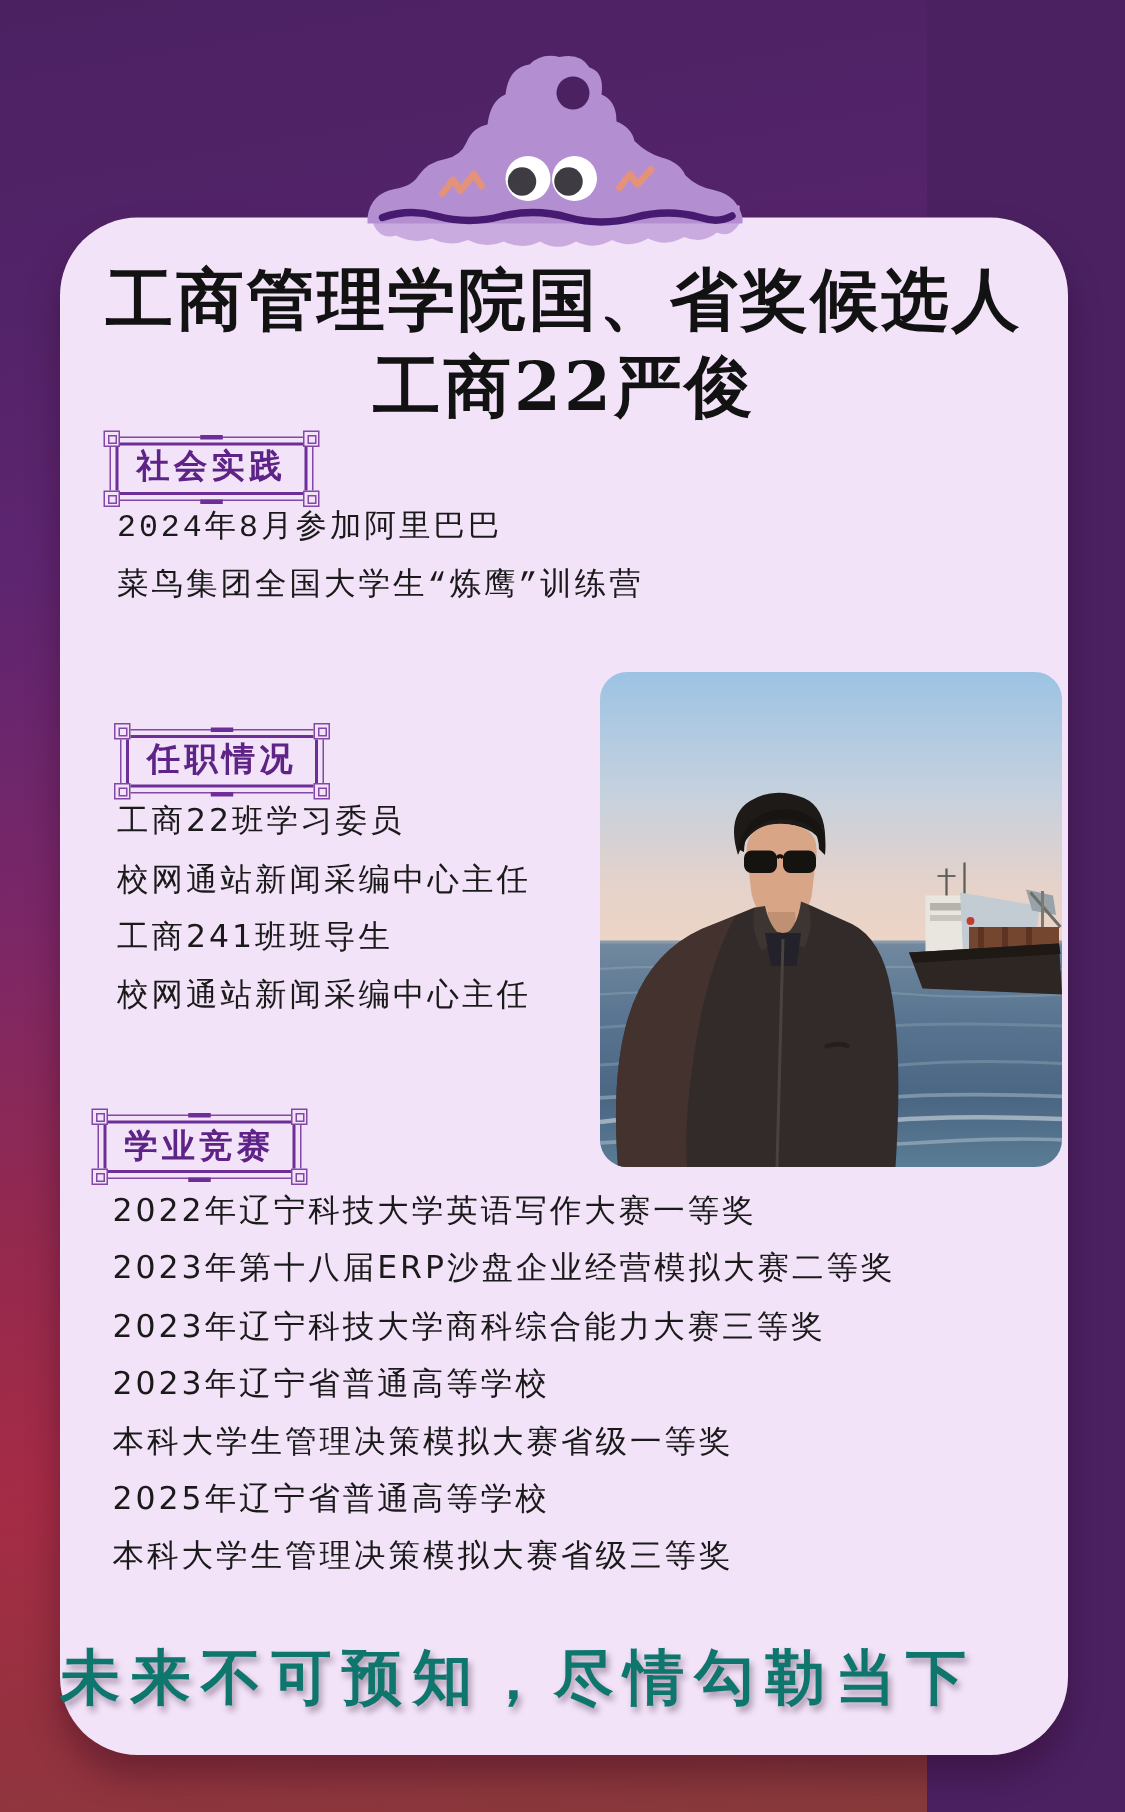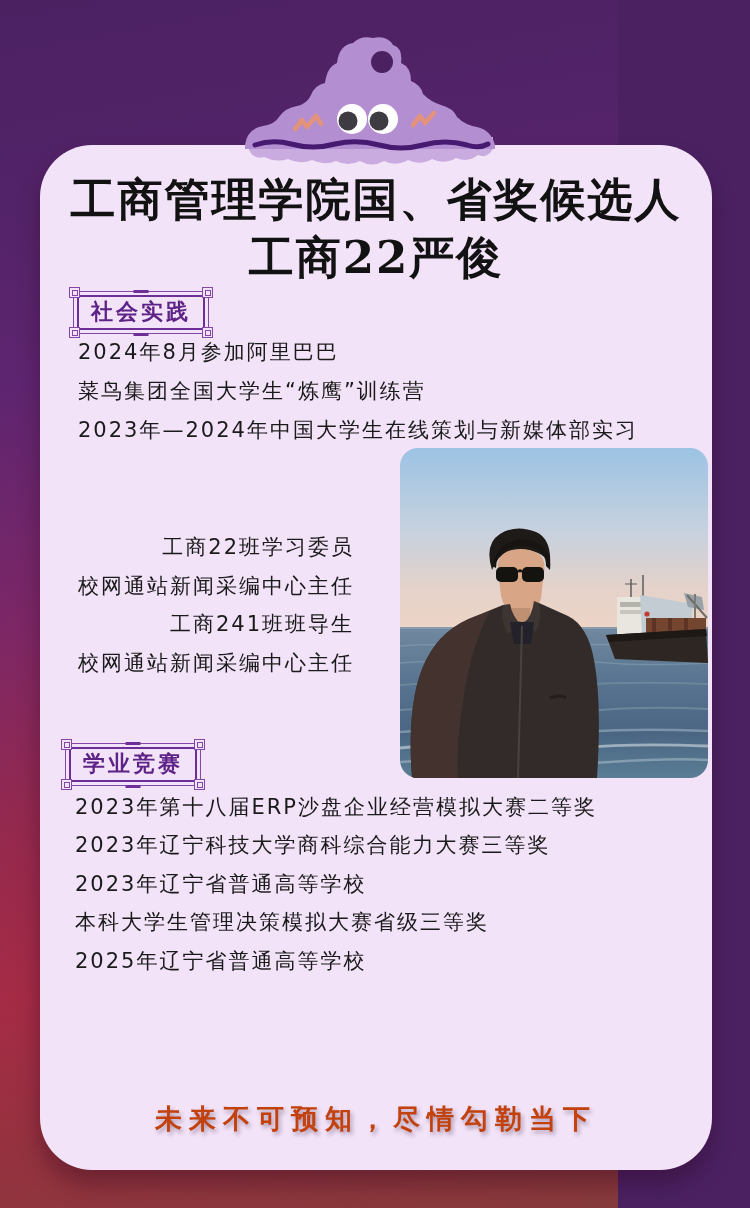--- a/index.html
+++ b/index.html
@@ -53,35 +53,35 @@
   .corner.br{right:-5px;bottom:-5px;}
   .tick{
     position:absolute;left:50%;transform:translateX(-50%);
     width:15px;height:3px;background:#6d2f97;
   }
   .tick.top{top:-2.5px;}
   .tick.bot{bottom:-2.5px;}
   
   .lines{position:absolute;margin:0;padding:0;list-style:none;color:#1a1a1a;}
   .lines li{font-size:21px;letter-spacing:2px;white-space:nowrap;}
-  .s1{left:38px;top:188px;}  .s1 li{line-height:39px;}
-  .s2{left:38px;top:383px;text-align:right;}  .s2 li{line-height:38.5px;}
+  .s1{left:38px;top:188px;}  .s1 li{line-height:39px;font-family:Liberation Mono, monospace;}
+  .s2{left:38px;top:383px;}  .s2 li{line-height:38.5px;}
   .s3{left:35px;top:643px;}  .s3 li{line-height:38.4px;}
   
   .photo{
     position:absolute;left:360px;top:303px;width:308px;height:330px;
     border-radius:18px;overflow:hidden;
   }
   .photo svg{display:block;width:100%;height:100%;}
   
   .motto{
     position:absolute;left:0;right:0;top:948px;
-    text-align:center;color:#c2410c;
+    color:#0f766e;
     font-family:"DejaVu Serif",serif;
-    font-size:27px;font-weight:600;letter-spacing:7px;line-height:52px;
+    font-size:40px;font-weight:600;letter-spacing:7px;line-height:52px;
     text-shadow:2px 3px 4px rgba(40,10,40,.35);
     white-space:nowrap;
   }
   
   .mascot{position:absolute;left:243px;top:33px;width:256px;height:140px;}
 </style>
 </head>
 <body>
 
 <div class="poster">
@@ -106,23 +106,39 @@
       <span class="corner br">
           <i></i>
         </span>
       <span class="tick top"></span>
       <span class="tick bot"></span>
       <span class="sec-inner">社会实践</span>
     </div>
     <ul class="lines s1">
       <li>2024年8月参加阿里巴巴</li>
       <li>菜鸟集团全国大学生“炼鹰”训练营</li>
-      <li>2023年—2024年中国大学生在线策划与新媒体部实习</li>
     </ul>
 
+    <div class="sec-frame" style="left:40px;top:341px;">
+      <span class="corner tl">
+          <i></i>
+        </span>
+      <span class="corner tr">
+          <i></i>
+        </span>
+      <span class="corner bl">
+          <i></i>
+        </span>
+      <span class="corner br">
+          <i></i>
+        </span>
+      <span class="tick top"></span>
+      <span class="tick bot"></span>
+      <span class="sec-inner">任职情况</span>
+    </div>
     <ul class="lines s2">
       <li>工商22班学习委员</li>
       <li>校网通站新闻采编中心主任</li>
       <li>工商241班班导生</li>
       <li>校网通站新闻采编中心主任</li>
     </ul>
 
     <div class="photo">
       <svg viewBox="0 0 308 330" preserveAspectRatio="none">
         <defs>
@@ -202,25 +218,27 @@
           <i></i>
         </span>
       <span class="corner br">
           <i></i>
         </span>
       <span class="tick top"></span>
       <span class="tick bot"></span>
       <span class="sec-inner">学业竞赛</span>
     </div>
     <ul class="lines s3">
+      <li>2022年辽宁科技大学英语写作大赛一等奖</li>
       <li>2023年第十八届ERP沙盘企业经营模拟大赛二等奖</li>
       <li>2023年辽宁科技大学商科综合能力大赛三等奖</li>
       <li>2023年辽宁省普通高等学校</li>
+      <li>本科大学生管理决策模拟大赛省级一等奖</li>
+      <li>2025年辽宁省普通高等学校</li>
       <li>本科大学生管理决策模拟大赛省级三等奖</li>
-      <li>2025年辽宁省普通高等学校</li>
     </ul>
 
     <div class="motto">未来不可预知，尽情勾勒当下</div>
   </div>
 
   <svg class="mascot" viewBox="0 0 256 140">
     <path fill="#c9abdf" d="M6 104 L250 104 L250 116 Q244 126 235 122 Q225 130 213 125 Q201 132 189 126 Q177 133 165 127 Q153 134 141 128 Q129 135 117 128 Q105 134 93 128 Q81 133 69 127 Q57 132 45 126 Q33 130 21 124 Q11 127 6 117 Z"></path>
     <path fill="#b38fd2" d="M2 112 Q4 96 20 93 Q32 91 36 84 Q42 75 54 73 Q64 71 68 62 Q72 52 82 50 Q84 34 94 30 Q96 12 110 10 Q118 2 130 5 Q144 2 150 12 Q160 15 158 30 Q168 34 168 48 Q178 52 180 61 Q188 69 198 72 Q210 75 214 84 Q222 92 234 94 Q248 97 252 112 L252 116 L2 116 Z"></path>
     <circle cx="139" cy="29" r="11" fill="#4b2162"></circle>
     <circle cx="109" cy="86" r="15" fill="#ffffff"></circle>

